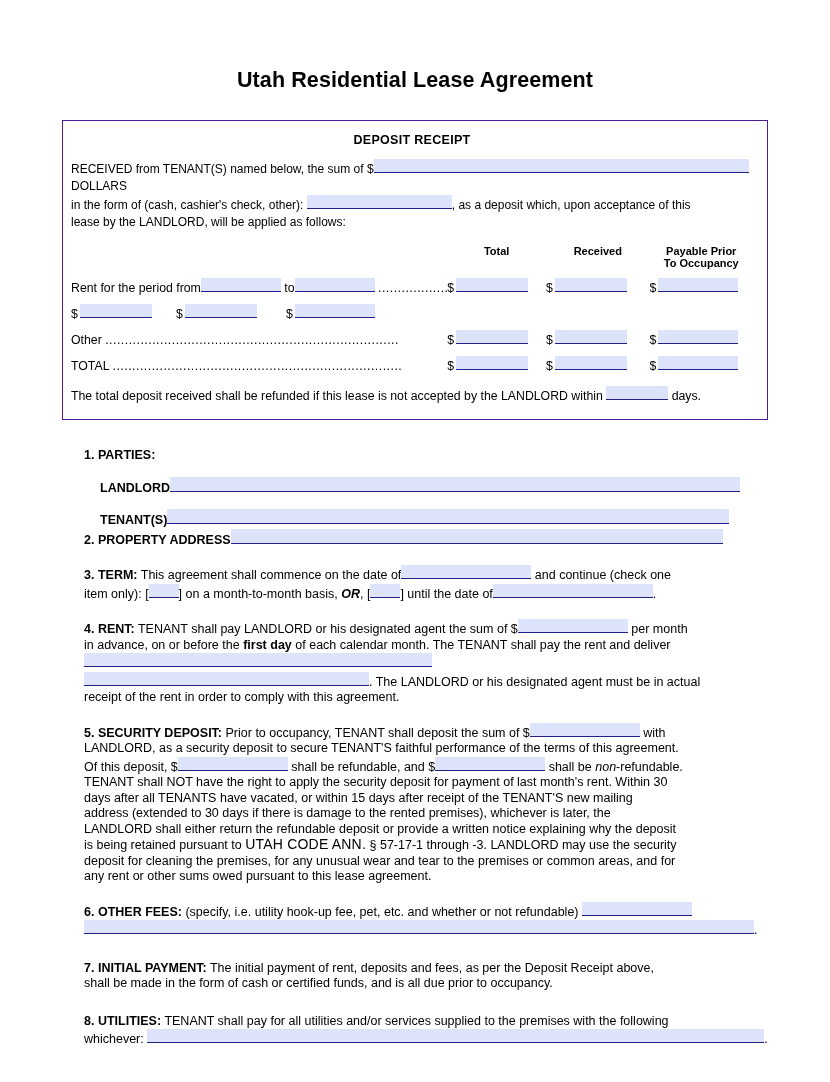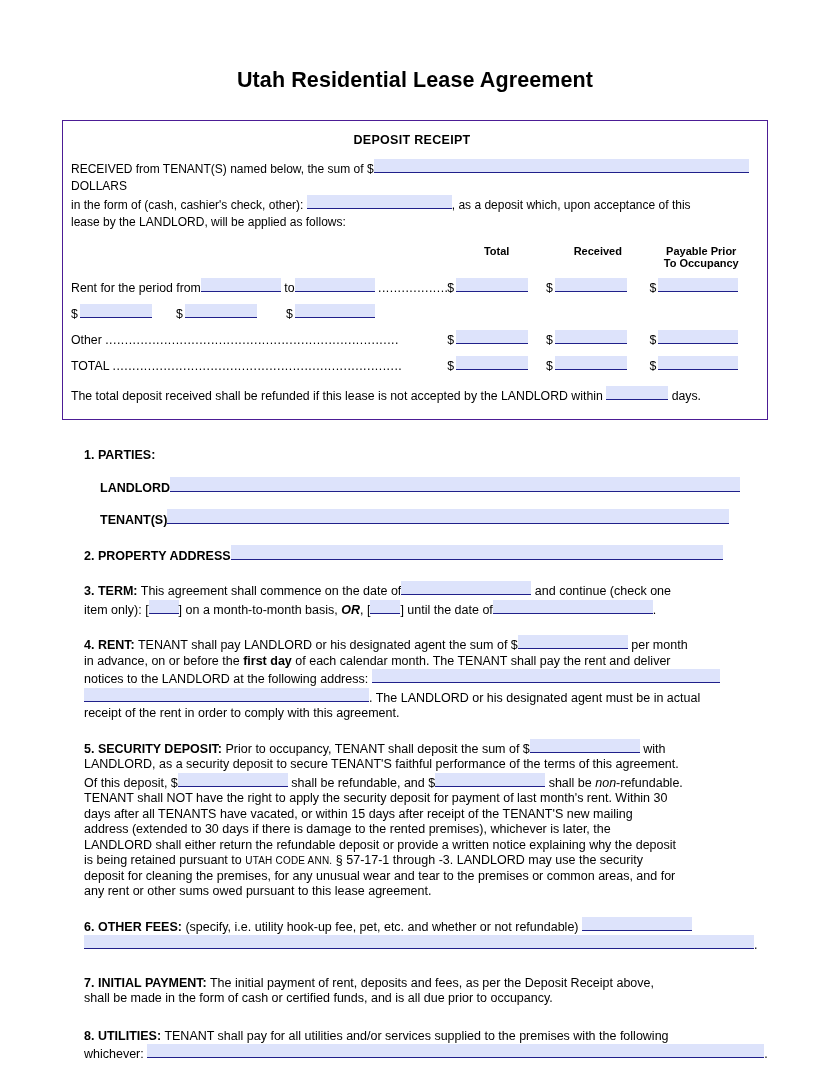--- a/index.html
+++ b/index.html
@@ -102,21 +102,21 @@
     padding-left: 22px;
   }
   .indent-line {
     padding-left: 38px;
     margin-top: 13px;
     font-size: 12.5px;
   }
   b, strong { font-weight: bold; }
   i, em { font-style: italic; }
   .smallcaps {
-    font-size: 10px;
+    font-size: 14px;
     letter-spacing: 0.2px;
   }
   .parties-title { font-weight: bold; }
 </style>
 </head>
 <body>
 
 <div class="page">
 
   <div class="doc-title">Utah Residential Lease Agreement</div>
@@ -228,21 +228,21 @@
       <span class="parties-title">PARTIES:</span>
     </div>
     <div class="indent-line">
       <b>LANDLORD</b><span class="fill tall" style="width:570px"></span>
     </div>
     <div class="indent-line">
       <b>TENANT(S)</b><span class="fill tall" style="width:562px"></span>
     </div>
   </div>
 
-  <div class="section" style="margin-top:16px">
+  <div class="section" style="margin-top:0">
     <div class="sec-body">
       <span class="num">2.</span>
       <b>PROPERTY ADDRESS</b><span class="fill tall" style="width:492px"></span>
     </div>
   </div>
 
   <div class="section">
     <div class="sec-body">
       <span class="num">3.</span>
       <b>TERM:</b>
@@ -254,21 +254,21 @@
   </div>
 
   <div class="section">
     <div class="sec-body">
       <span class="num">4.</span>
       <b>RENT:</b>
       <span>TENANT shall pay LANDLORD or his designated agent the sum of $</span><span class="fill" style="width:110px"></span>
       <span>per month</span><br>
       <span>in advance, on or before the</span> <b>first day</b>
       <span>of each calendar month.  The TENANT shall pay the rent and deliver</span><br>
-      <span>notices to the LANDLORD at the following address:</span> <span class="fill" style="width:348px"></span><br>
+       <span class="fill" style="width:348px"></span><br>
       <span class="fill" style="width:285px"></span><span>.  The LANDLORD or his designated agent must be in actual</span><br>
       <span>receipt of the rent in order to comply with this agreement.</span>
     </div>
   </div>
 
   <div class="section">
     <div class="sec-body">
       <span class="num">5.</span>
       <b>SECURITY DEPOSIT:</b>
       <span>Prior to occupancy, TENANT shall deposit the sum of $</span><span class="fill" style="width:110px"></span>

